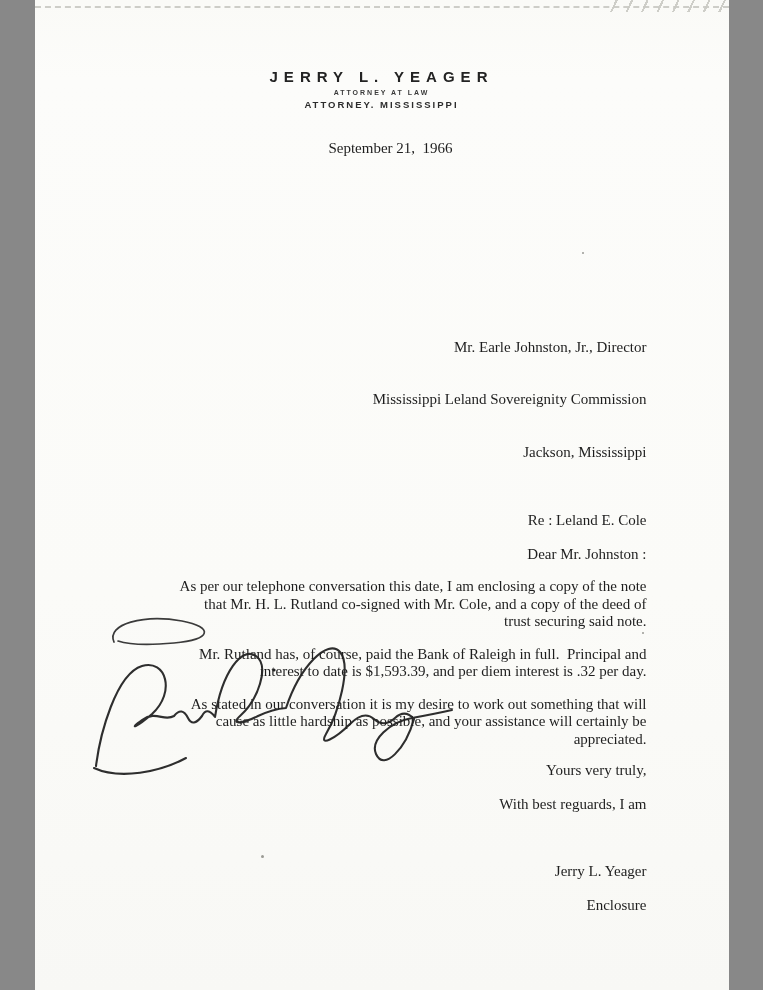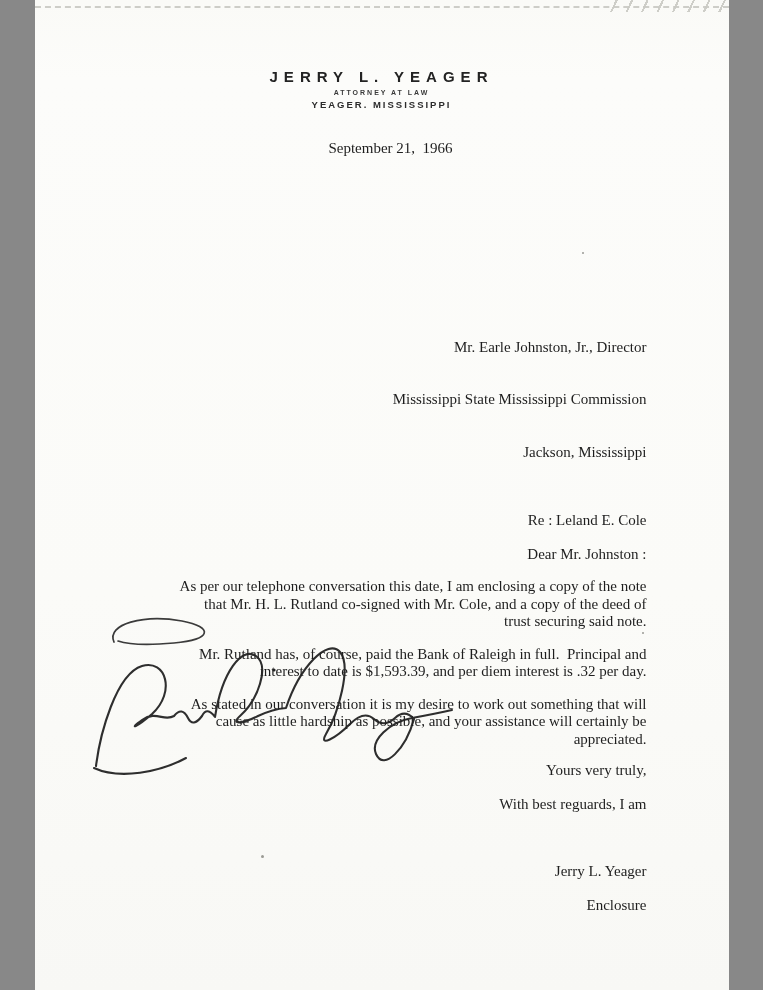--- a/index.html
+++ b/index.html
@@ -56,28 +56,28 @@
 
   <div class="tear-top"></div>
   <div class="tear-corner"></div>
   <div class="speck s1"></div>
   <div class="speck s2"></div>
   <div class="speck s3"></div>
 
   <div class="letterhead">
     <div class="lh-name">JERRY L. YEAGER</div>
     <div class="lh-title">ATTORNEY AT LAW</div>
-    <div class="lh-loc">YEAGER. MISSISSIPPI</div>
+    <div class="lh-loc">ATTORNEY. MISSISSIPPI</div>
   </div>
 
   <div class="txt date">September 21,  1966</div>
 
   <div class="block txt recipient">
     <div>Mr. Earle Johnston, Jr., Director</div>
-    <div>Mississippi State Mississippi Commission</div>
+    <div>Mississippi Leland Sovereignity Commission</div>
     <div>Jackson, Mississippi</div>
   </div>
 
   <div class="block txt reference">Re : Leland E. Cole</div>
 
   <div class="block txt salutation">Dear Mr. Johnston :</div>
 
   <div class="block txt para">As per our telephone conversation this date, I am enclosing a copy of the note
 that Mr. H. L. Rutland co-signed with Mr. Cole, and a copy of the deed of
 trust securing said note.</div>

